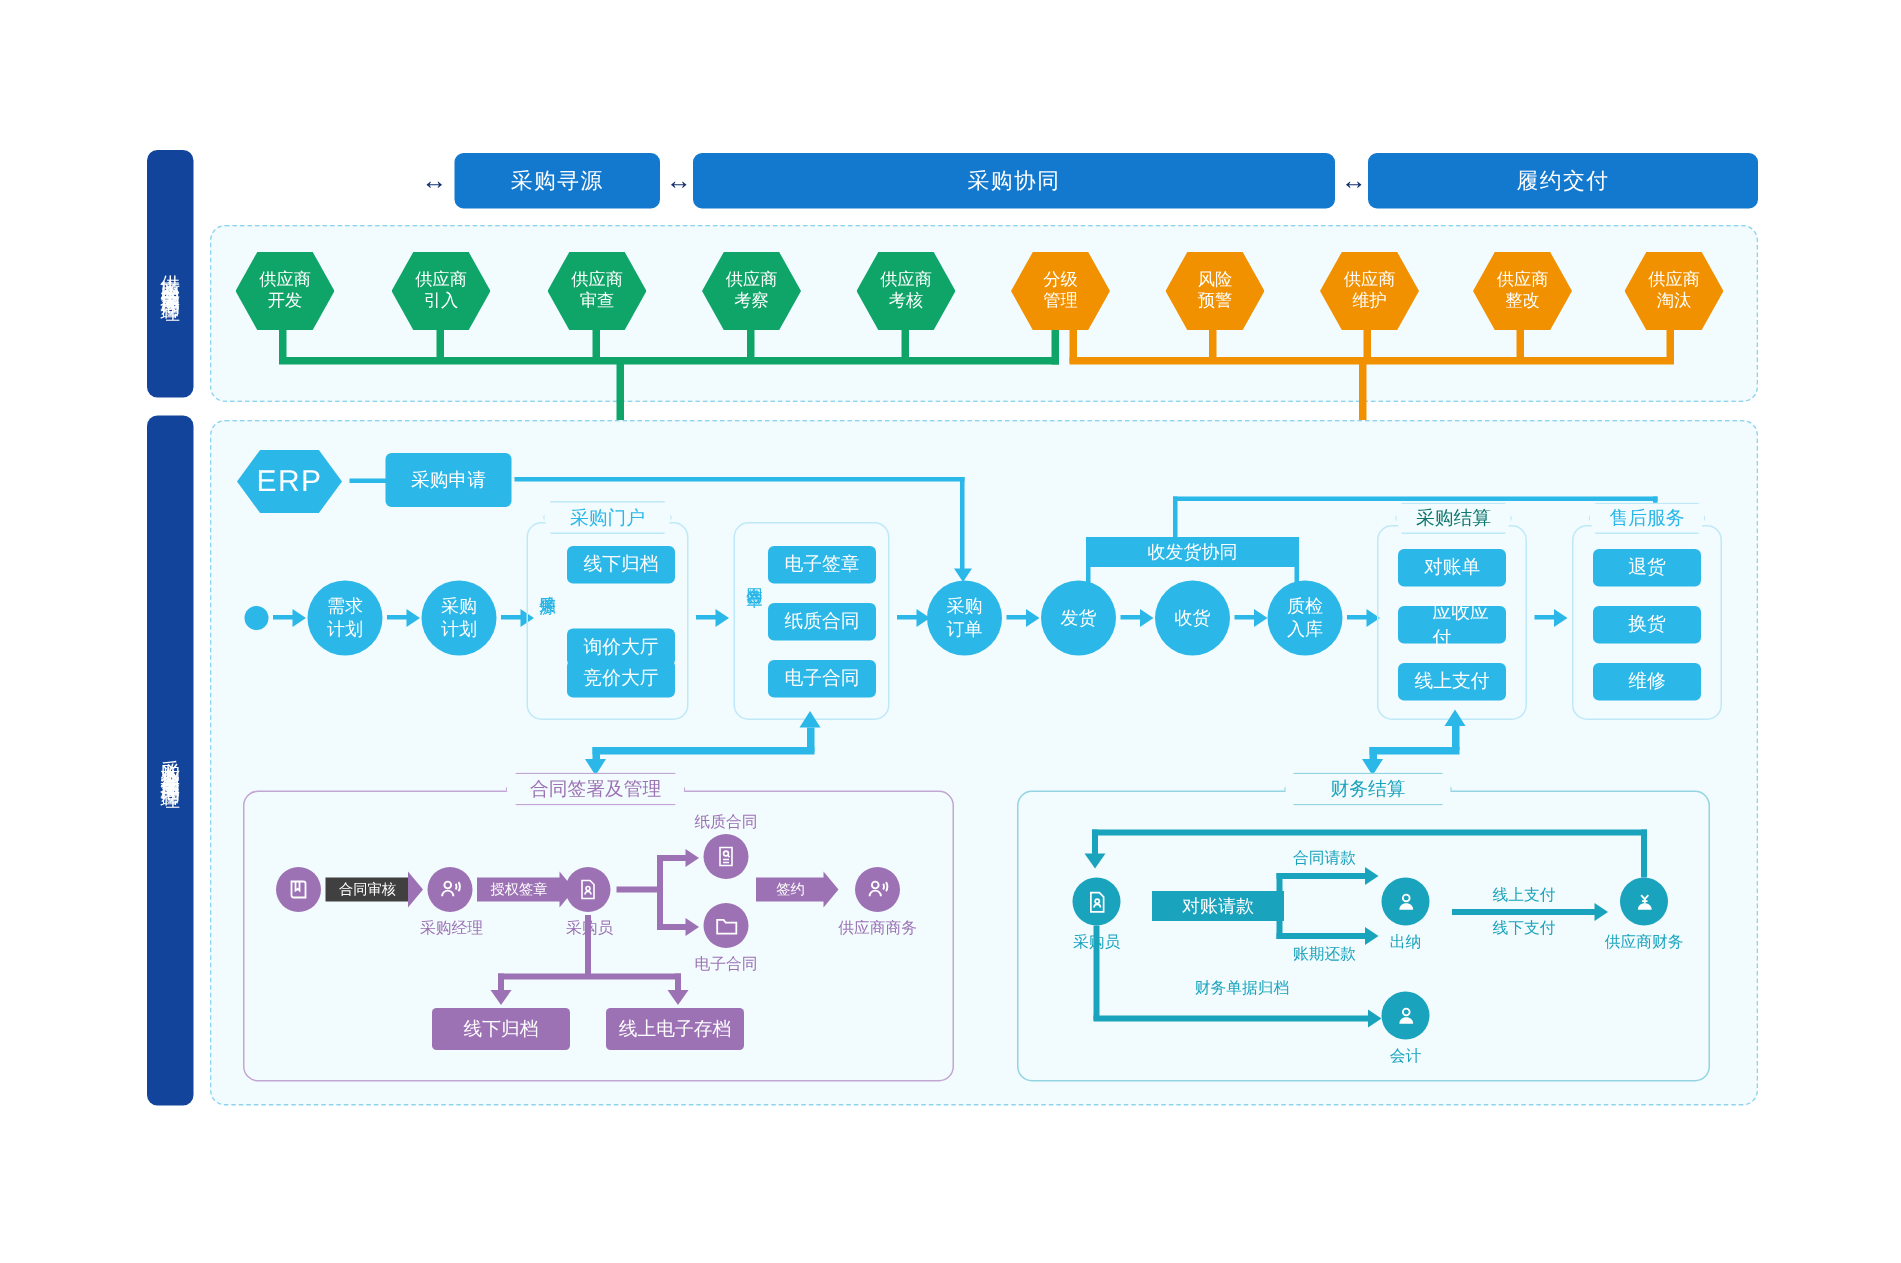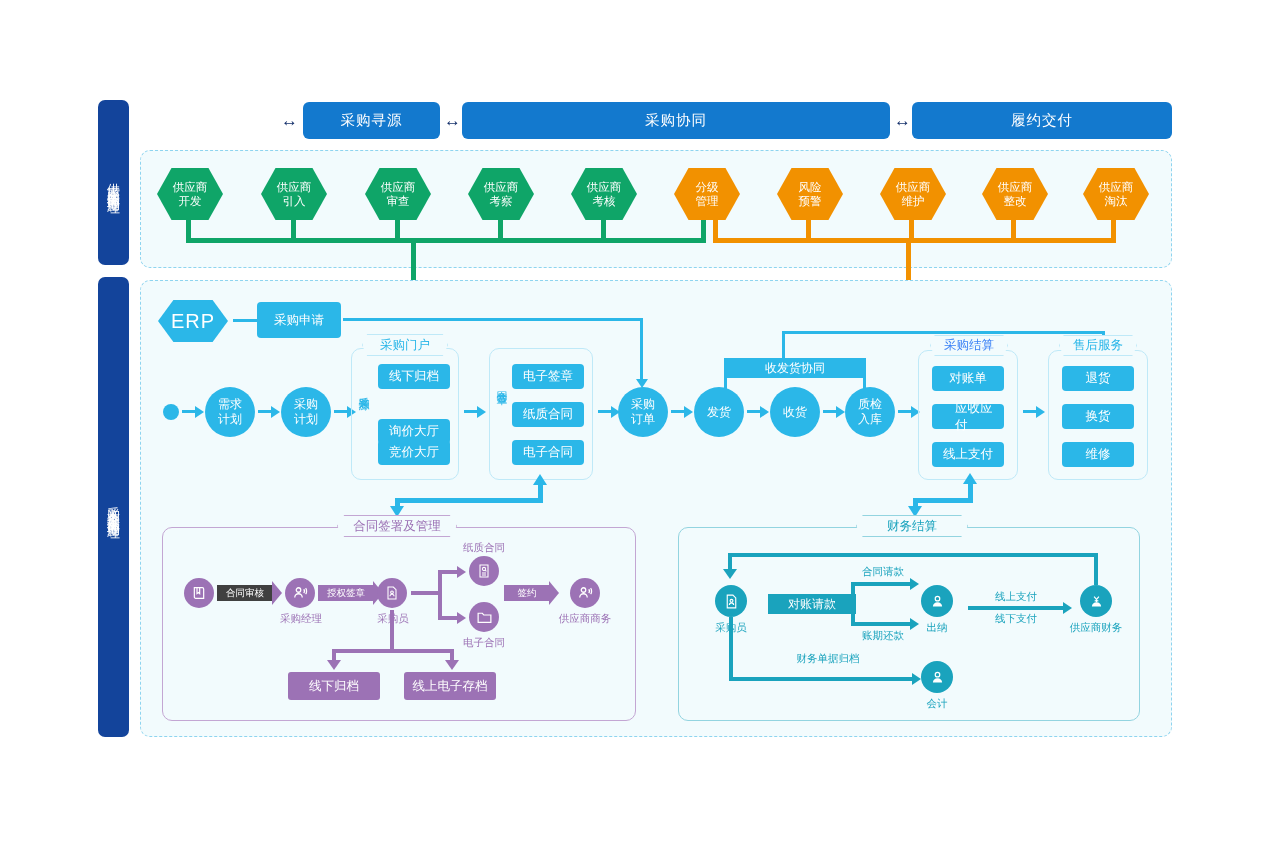--- a/index.html
+++ b/index.html
@@ -272,21 +272,21 @@
     <span>收发货协同</span>
   </div>
   <div class="abs ln" style="left:724px;top:378px;width:3px;height:12px;background:#2BB7E8;"></div>
   <div class="abs ln" style="left:863px;top:378px;width:3px;height:12px;background:#2BB7E8;"></div>
 
   <div class="abs ln" style="left:782px;top:331px;width:3px;height:28px;background:#2BB7E8;"></div>
   <div class="abs ln" style="left:782px;top:331px;width:323px;height:3px;background:#2BB7E8;"></div>
   <div class="abs ln" style="left:1102px;top:331px;width:3px;height:20px;background:#2BB7E8;"></div>
 
   <div class="abs grpbox" style="left:918px;top:350px;width:100px;height:130px;"></div>
-  <div class="abs tagbanner" style="left:930px;top:335px;width:78px;height:21px;border:1.3px solid #bfe9f8;color:#3b82f6;">
+  <div class="abs tagbanner" style="left:930px;top:335px;width:78px;height:21px;border:1.3px solid #bfe9f8;color:#0f766e;">
     <span>采购结算</span>
   </div>
   <div class="abs chip" style="left:932px;top:366px;width:72px;height:25px;">
     <span>对账单</span>
   </div>
   <div class="abs chip" style="left:932px;top:404px;width:72px;height:25px;padding-left:23px;">
     <span>应收应付</span>
   </div>
   <div class="abs chip" style="left:932px;top:442px;width:72px;height:25px;">
     <span>线上支付</span>

